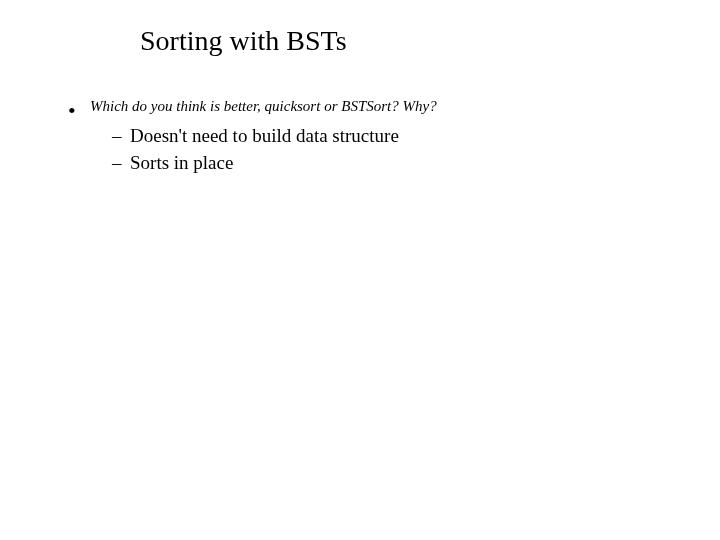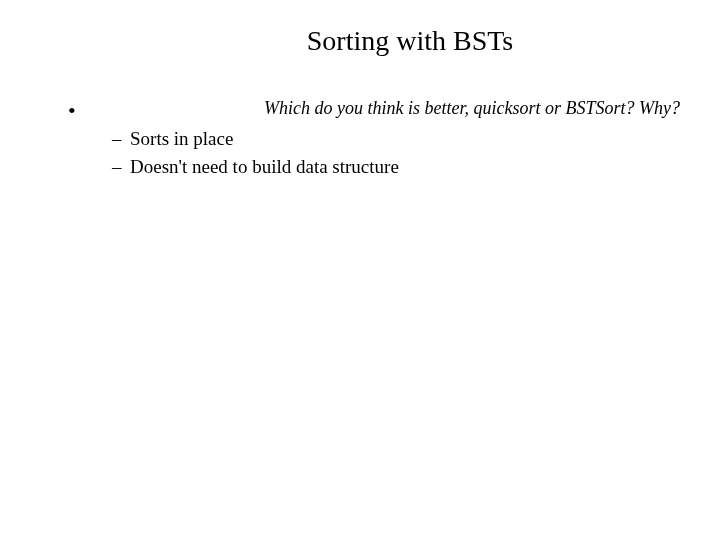--- a/index.html
+++ b/index.html
@@ -6,37 +6,36 @@
     body {
       width: 720px;
       height: 540px;
       background: #ffffff;
       font-family: 'Times New Roman', Times, serif;
       color: #000000;
       padding: 20px 40px;
     }
     .title {
       font-size: 28px;
-      text-align: center;
+      text-align: left;
       margin-top: 5px;
       margin-bottom: 40px;
       font-weight: normal;
       margin-left: 100px;
     }
     .bullet-list {
       list-style: none;
       margin-left: 28px;
     }
     .bullet-list > li {
       position: relative;
-      font-size: 18px;
+      font-size: 15px;
       padding-left: 22px;
       line-height: 1.3;
       margin-bottom: 2px;
-      text-align: right;
     }
     .bullet-list > li::before {
       content: "•";
       position: absolute;
       left: 0;
       top: 0;
       font-size: 22px;
     }
     .italic { font-style: italic; }
     .sub-list {
@@ -64,18 +63,18 @@
 <h1 class="title">Sorting with BSTs</h1>
 
 <ul class="bullet-list">
   <li>
     <span class="italic">Which do you think is better, quicksort or BSTSort?  Why?</span>
   </li>
 </ul>
 
 <ul class="sub-list">
   <li>
-    <span>Sorts in place</span>
+    <span>Doesn't need to build data structure</span>
   </li>
   <li>
-    <span>Doesn't need to build data structure</span>
+    <span>Sorts in place</span>
   </li>
 </ul>
 
 </body></html>

